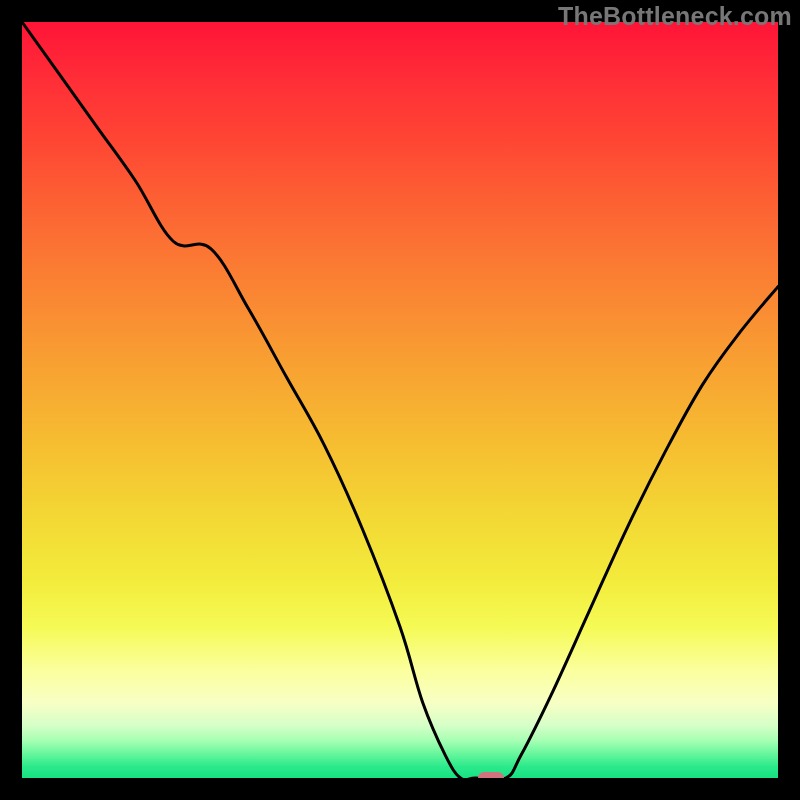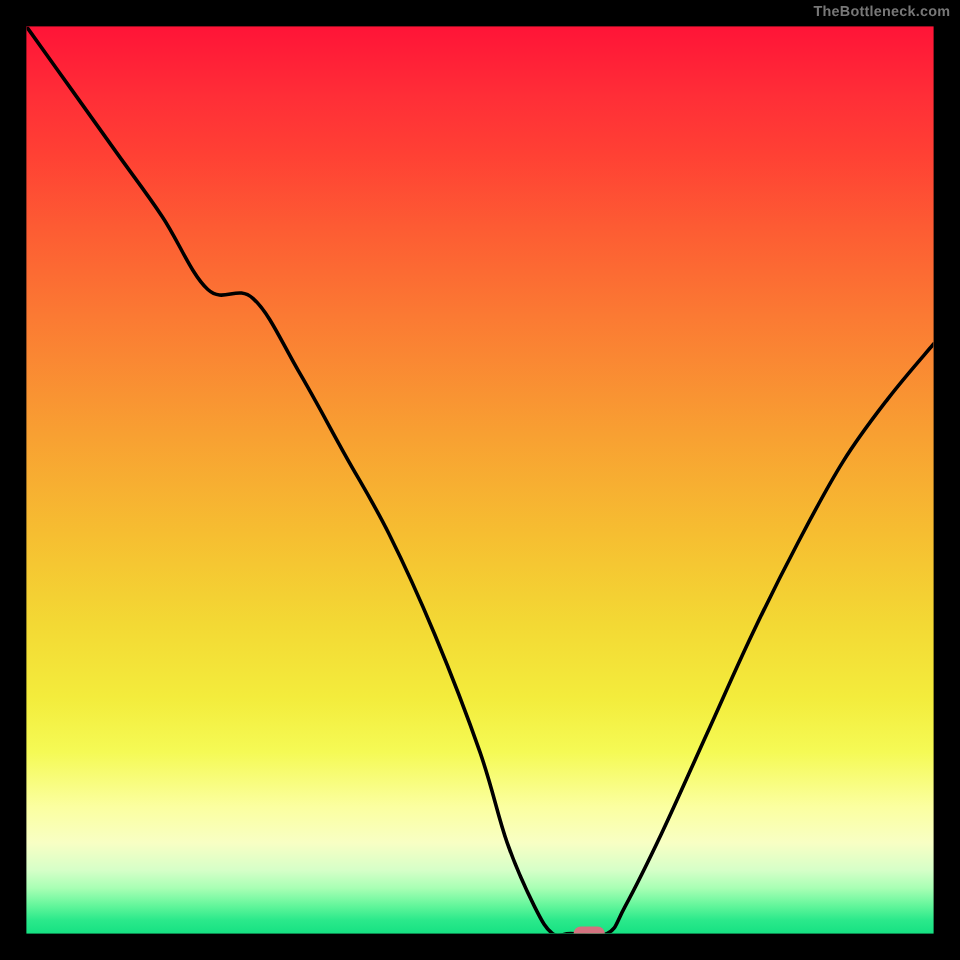--- a/index.html
+++ b/index.html
@@ -15,21 +15,21 @@
     position: relative;
     width: 800px;
     height: 800px;
     background: #000;
   }
   .watermark {
     position: absolute;
     top: 2px;
     right: 8px;
     color: #777;
-    font-size: 12px;
+    font-size: 25px;
     font-weight: 600;
     letter-spacing: 0.2px;
     z-index: 10;
   }
   .plot {
     position: absolute;
     left: 22px;
     top: 22px;
     width: 756px;
     height: 756px;

